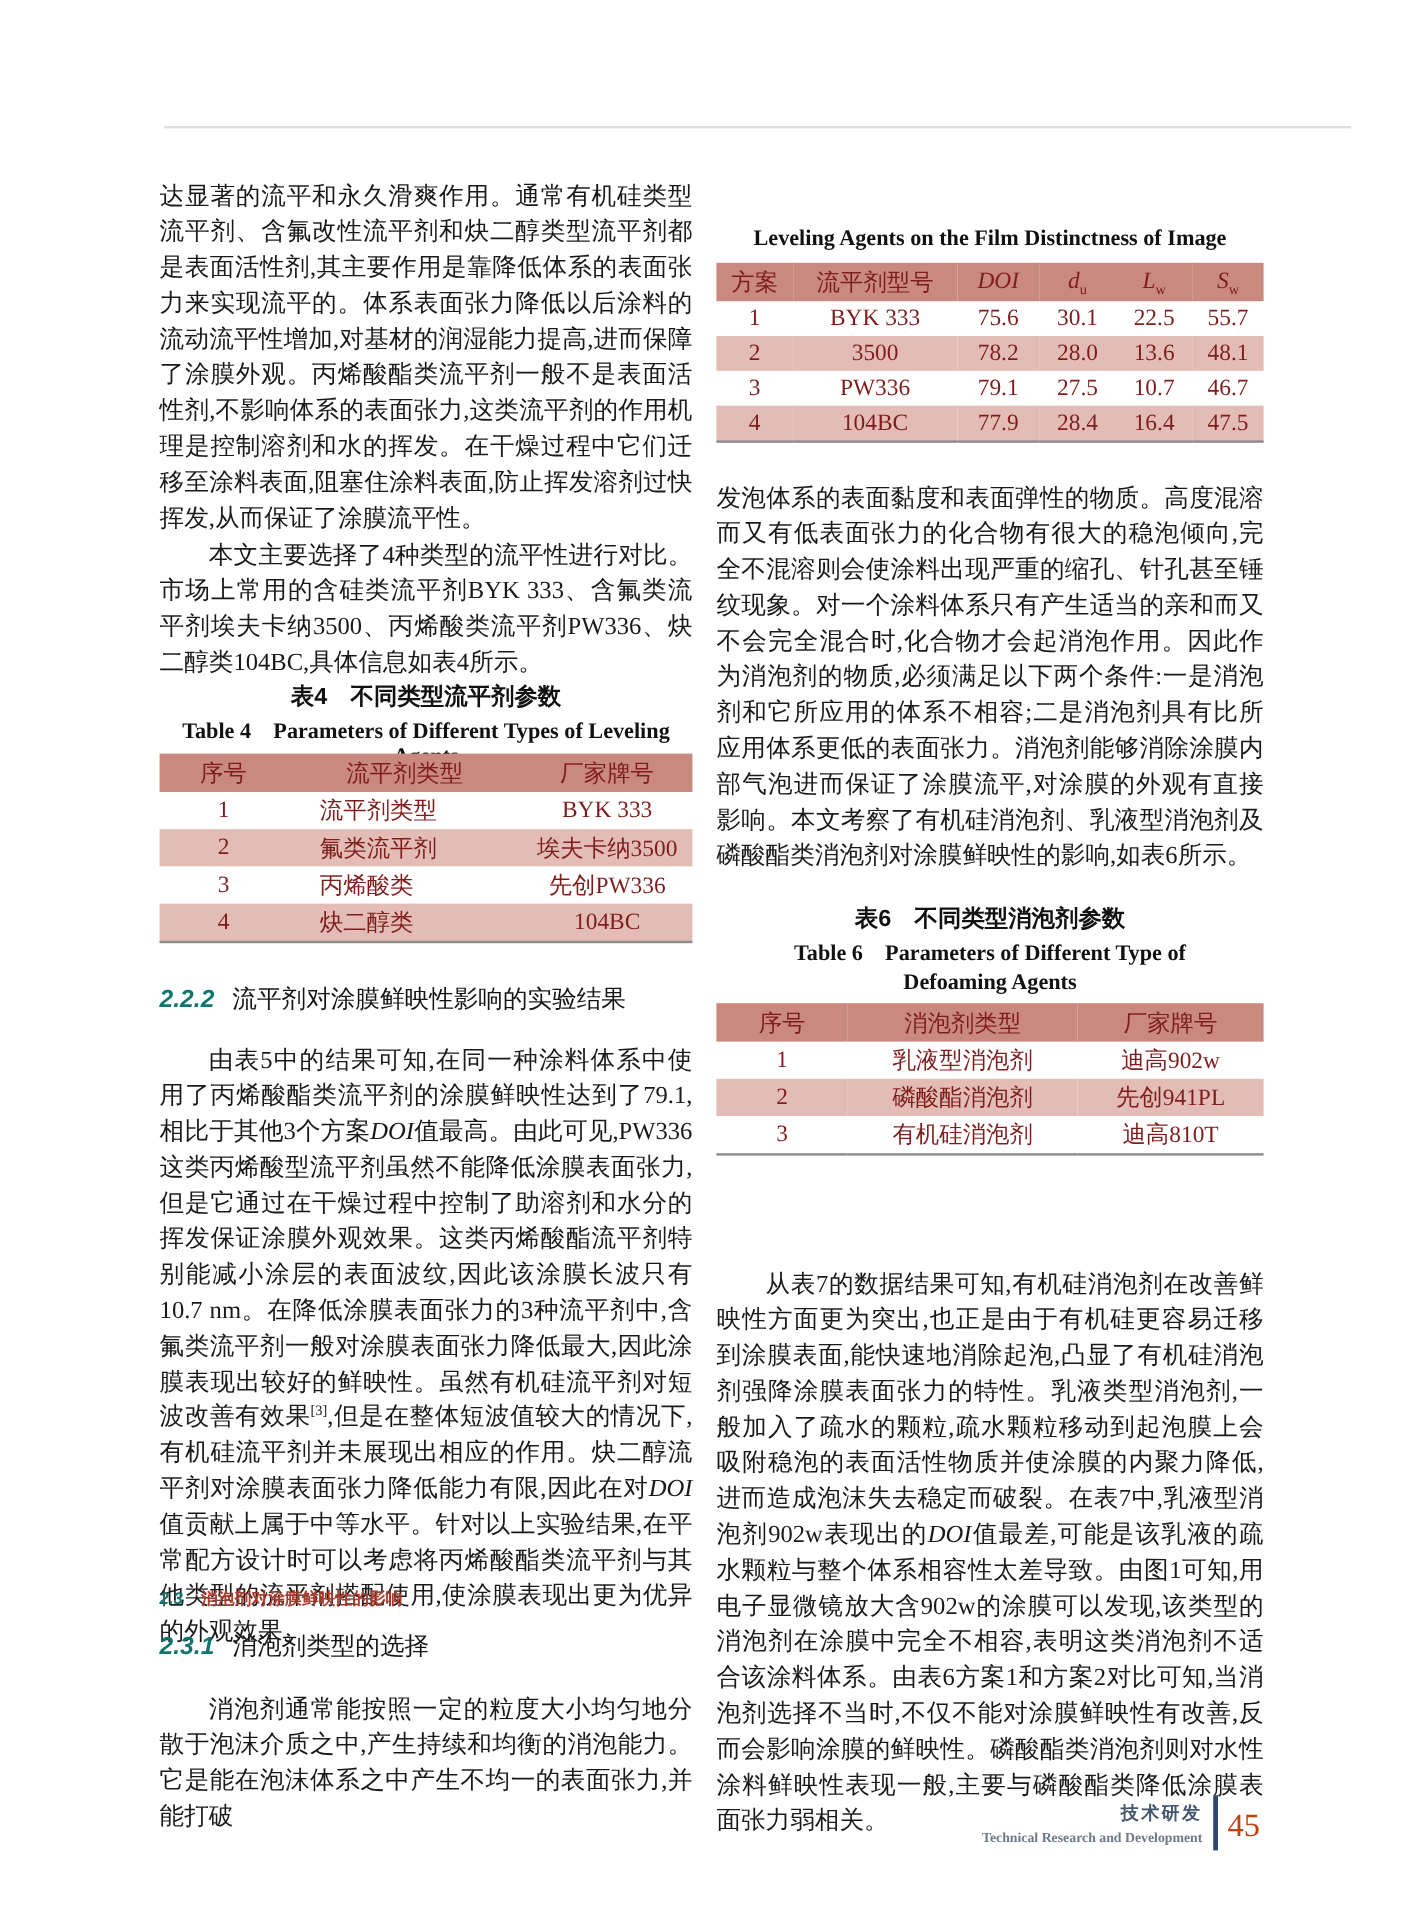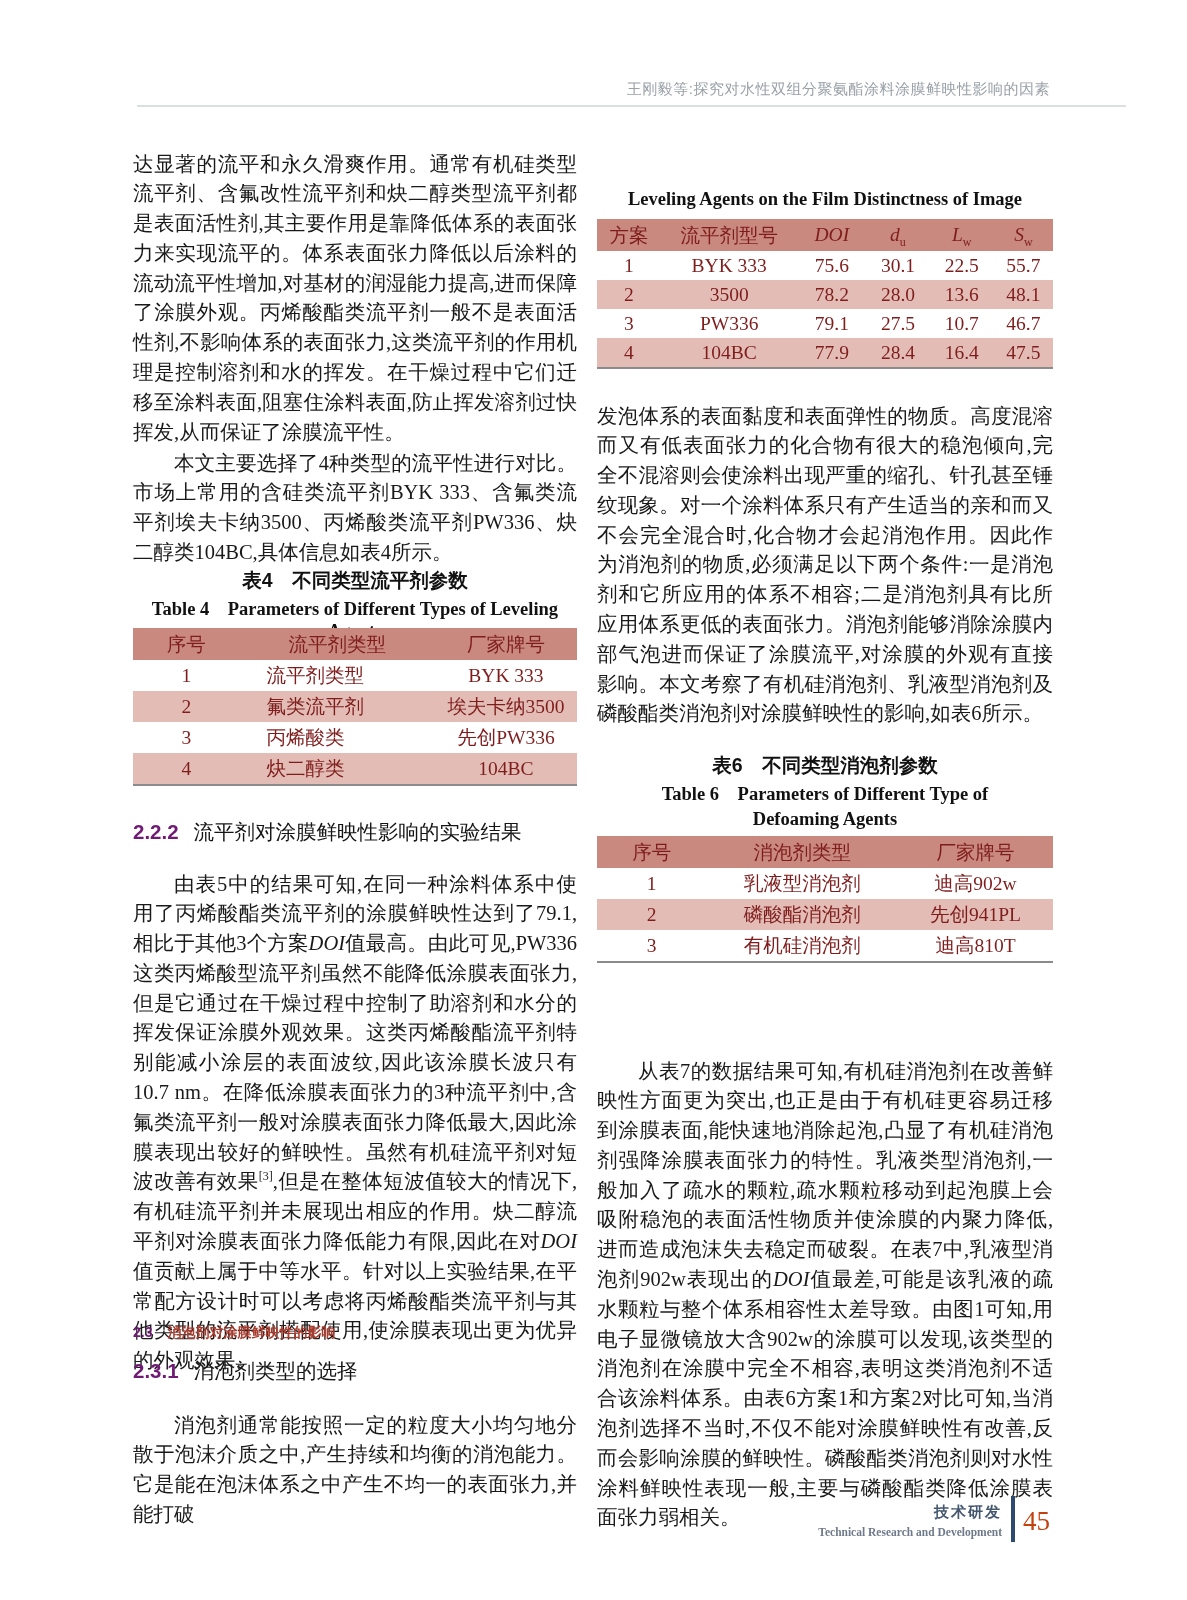--- a/index.html
+++ b/index.html
@@ -19,21 +19,21 @@
 
   
   .body-text{font-size:20.5px;line-height:29.8px;text-align:justify;color:#191919;}
   .ind{text-indent:2em;}
   .it{font-style:italic;font-family:"Liberation Serif","DejaVu Serif",serif;}
   sup{font-size:12px;line-height:0;}
   sub{font-size:12px;line-height:0;}
 
   
   .sec-head{font-size:20.5px;white-space:nowrap;}
-  .sec-num{color:#701a75;font-family:"Liberation Sans","DejaVu Sans",sans-serif;font-weight:bold;margin-right:15px;}
+  .sec-num{color:#0f766e;font-family:"Liberation Sans","DejaVu Sans",sans-serif;font-weight:bold;margin-right:15px;font-style:italic;}
   .sec-title{color:#141414;}
   .sec-head.red{font-size:14px;}
   .sec-head.red .sec-title{color:#a93b2d;font-family:"Liberation Sans","DejaVu Sans",sans-serif;font-weight:bold;}
 
   
   .tbl-title-cn{text-align:center;font-family:"Liberation Sans","DejaVu Sans",sans-serif;
         font-weight:bold;font-size:19.5px;color:#111;}
   .tbl-title-en{text-align:center;font-family:"Liberation Serif","DejaVu Serif",serif;
         font-weight:bold;font-size:18.5px;color:#111;}
 
@@ -65,21 +65,20 @@
         color:#44576e;letter-spacing:2px;line-height:24px;}
   .footer-en{font-size:11.5px;font-weight:bold;color:#6e7a8a;margin-top:2px;}
   .footer-bar{width:4px;height:46px;background:#2e4a70;margin-right:8px;}
   .footer-page{font-size:27px;color:#c2410c;padding-top:4px;}
 </style>
 </head>
 <body>
 
 <div class="page">
 
-  <div class="running-title">王刚毅等:探究对水性双组分聚氨酯涂料涂膜鲜映性影响的因素</div>
   <div class="header-rule"></div>
 
   <div class="col col-left">
 
     <p class="blk body-text" style="top:129px">达显著的流平和永久滑爽作用。通常有机硅类型流平剂、含氟改性流平剂和炔二醇类型流平剂都是表面活性剂,其主要作用是靠降低体系的表面张力来实现流平的。体系表面张力降低以后涂料的流动流平性增加,对基材的润湿能力提高,进而保障了涂膜外观。丙烯酸酯类流平剂一般不是表面活性剂,不影响体系的表面张力,这类流平剂的作用机理是控制溶剂和水的挥发。在干燥过程中它们迁移至涂料表面,阻塞住涂料表面,防止挥发溶剂过快挥发,从而保证了涂膜流平性。</p>
 
     <p class="blk body-text ind" style="top:428px">本文主要选择了4种类型的流平性进行对比。市场上常用的含硅类流平剂BYK 333、含氟类流平剂埃夫卡纳3500、丙烯酸类流平剂PW336、炔二醇类104BC,具体信息如表4所示。</p>
 
     <div class="blk tbl-title-cn" style="top:567px">表4　不同类型流平剂参数</div>
     <div class="blk tbl-title-en" style="top:596px">Table 4　Parameters of Different Types of Leveling Agents</div>

